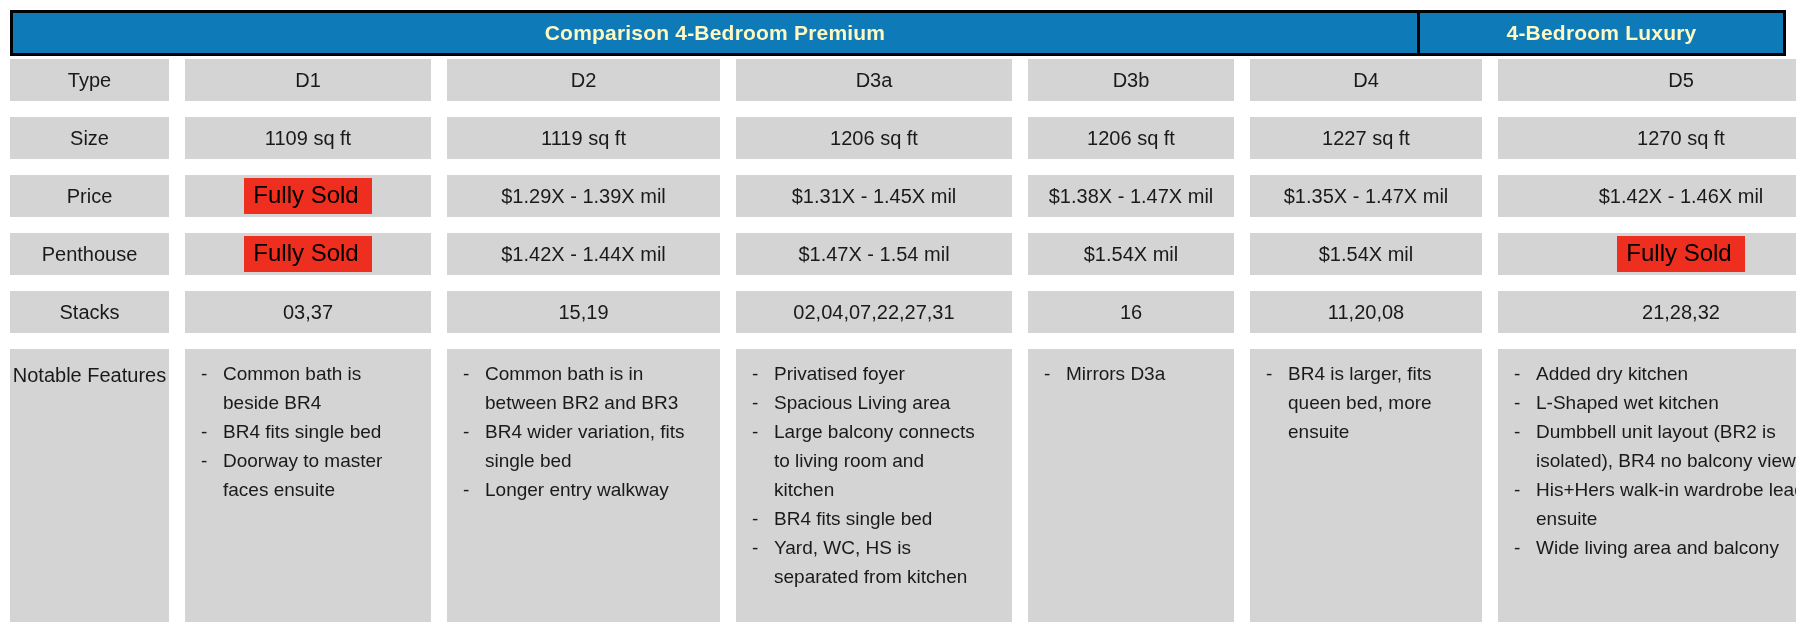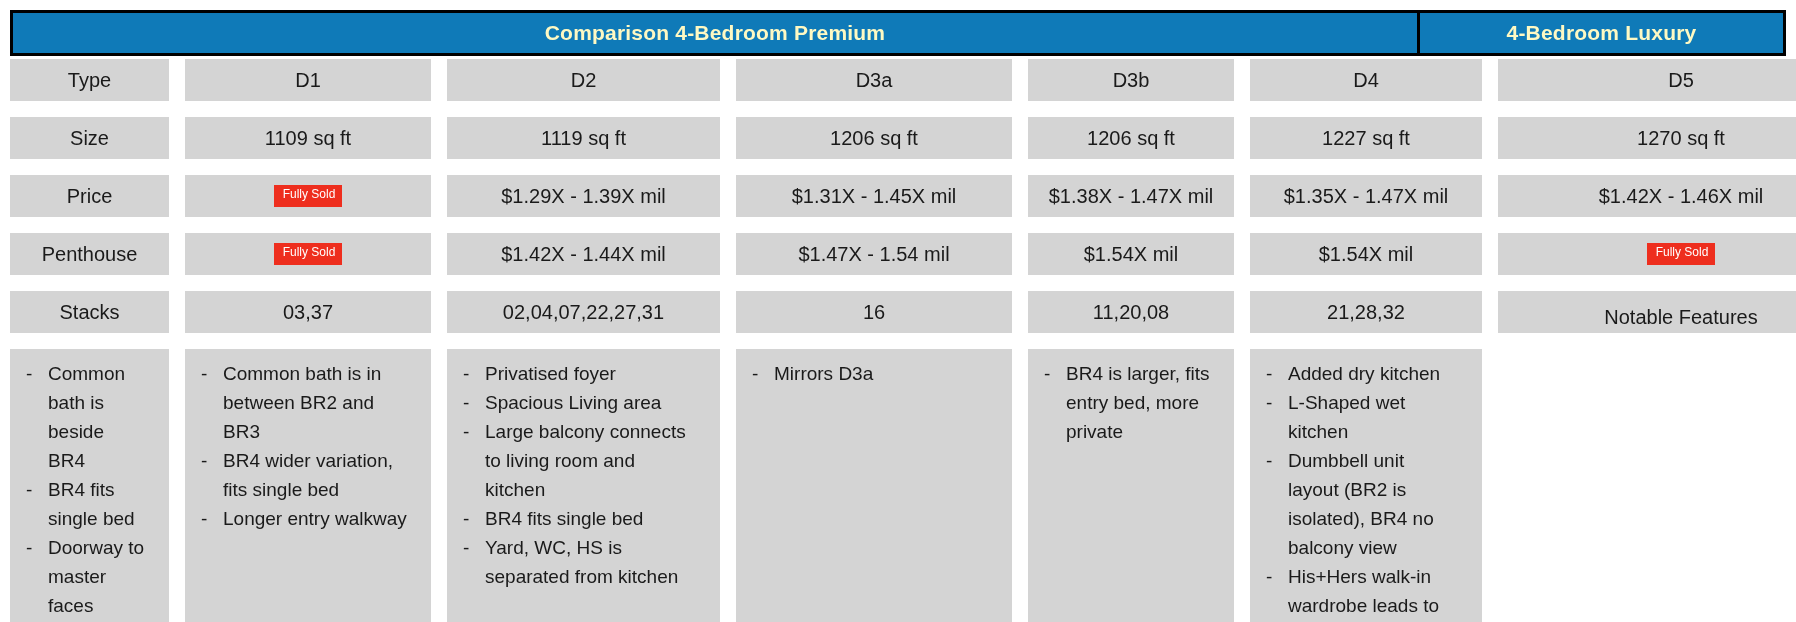--- a/index.html
+++ b/index.html
@@ -91,23 +91,23 @@
   }
   .features-cell li::before {
     content: "-";
     position: absolute;
     left: 4px;
     top: 0;
   }
   .sold-badge {
     display: inline-block;
     background: #ee2e1e;
-    color: #ffffff;
-    padding: 3px 7px 5px 9px;
-    font-size: 12px;
+    color: #000000;
+    padding: 3px 13px 5px 9px;
+    font-size: 24px;
     line-height: 1.15;
   }
 </style>
 </head>
 <body>
 
 <div class="canvas">
   <div class="tbl">
     <div class="hdr">
       <div class="hdr-cell hdr-premium">Comparison 4-Bedroom Premium</div>
@@ -143,20 +143,21 @@
         </div>
         <div class="cell">$1.42X - 1.44X mil</div>
         <div class="cell">$1.47X - 1.54 mil</div>
         <div class="cell">$1.54X mil</div>
         <div class="cell">$1.54X mil</div>
         <div class="cell">
           <span class="sold-badge">Fully Sold</span>
         </div>
         <div class="cell label-cell">Stacks</div>
         <div class="cell">03,37</div>
+        <div class="cell">15,19</div>
         <div class="cell">02,04,07,22,27,31</div>
         <div class="cell">16</div>
         <div class="cell">11,20,08</div>
         <div class="cell">21,28,32</div>
         <div class="cell label-cell features-label">Notable Features</div>
         <div class="cell features-cell">
           <ul>
             <li>Common bath is beside BR4</li>
             <li>BR4 fits single bed</li>
             <li>Doorway to master faces ensuite</li>
@@ -178,21 +179,21 @@
             <li>Yard, WC, HS is separated from kitchen</li>
           </ul>
         </div>
         <div class="cell features-cell">
           <ul>
             <li>Mirrors D3a</li>
           </ul>
         </div>
         <div class="cell features-cell">
           <ul>
-            <li>BR4 is larger, fits entry bed, more private</li>
+            <li>BR4 is larger, fits queen bed, more ensuite</li>
           </ul>
         </div>
         <div class="cell features-cell">
           <ul>
             <li>Added dry kitchen</li>
             <li>L-Shaped wet kitchen</li>
             <li>Dumbbell unit layout (BR2 is isolated), BR4 no balcony view</li>
             <li>His+Hers walk-in wardrobe leads to ensuite</li>
             <li>Wide living area and balcony</li>
           </ul>

